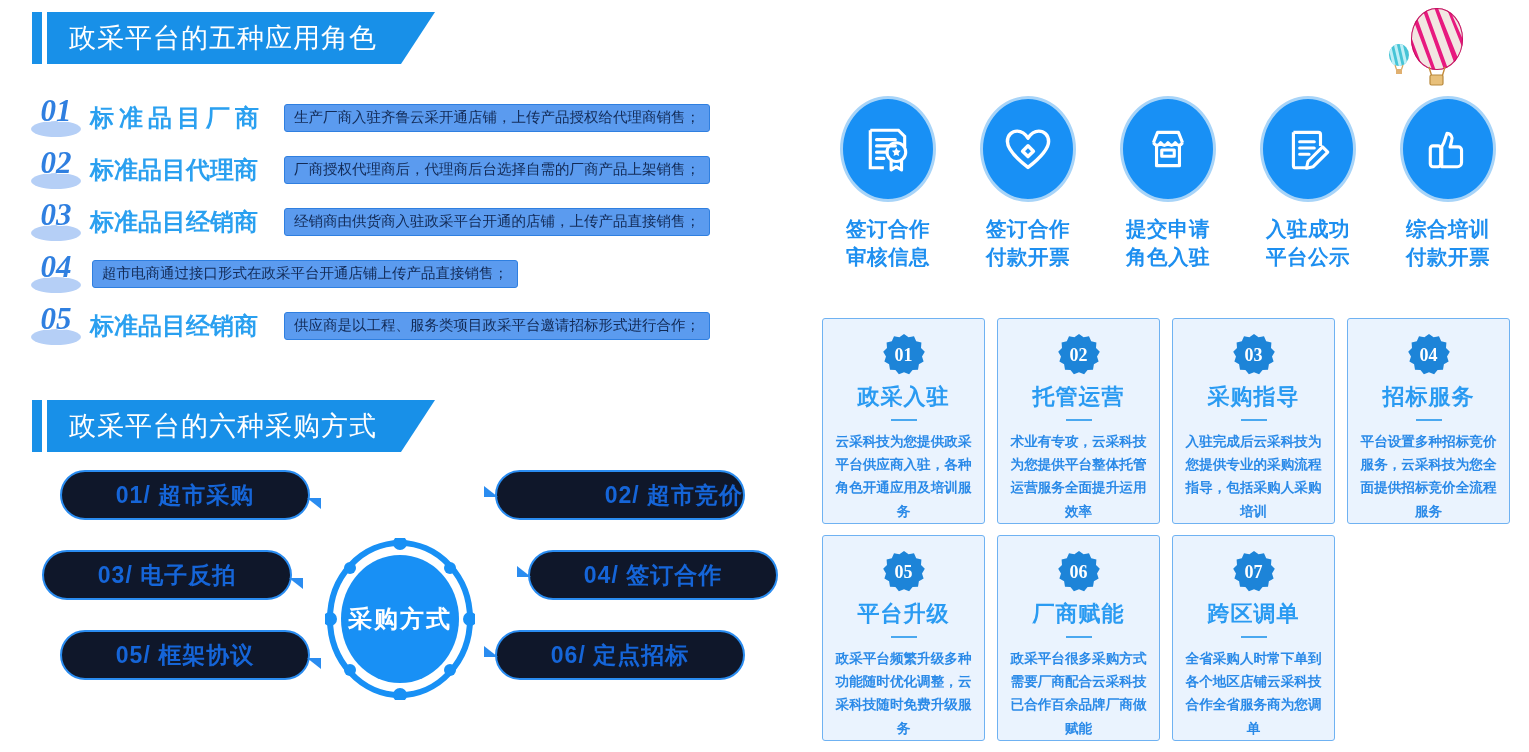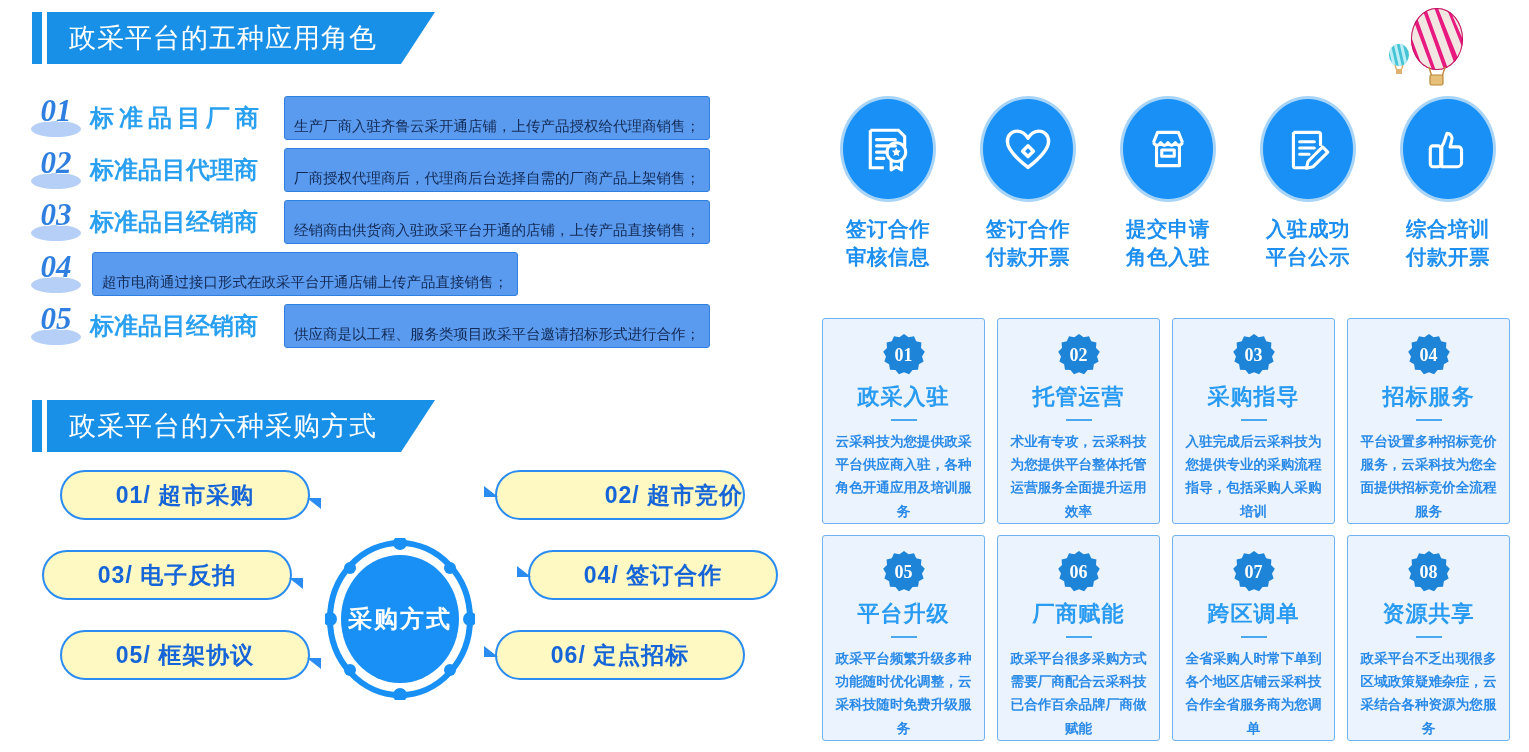--- a/index.html
+++ b/index.html
@@ -47,30 +47,30 @@
     text-shadow:1px 1px 0 rgba(255,255,255,.9);
   }
   .role-label{
     flex:0 0 auto;color:#2aa0f0;font-size:24px;font-weight:700;
     margin-left:6px;white-space:nowrap;
   }
   .role-label.sp6{letter-spacing:5px;width:186px;}
   .role-label.sp7{letter-spacing:0px;width:186px;}
   .role-chip{
     margin-left:8px;background:#5b9bef;border:1px solid #2f7fe0;border-radius:3px;
-    color:#122a55;font-size:14.5px;padding:22px 9px 6px 9px;white-space:nowrap;
+    color:#122a55;font-size:14.5px;padding:5px 9px 6px 9px;white-space:nowrap;
     line-height:1;
   }
 
   
   #banner-methods{left:32px;top:400px;}
   .methods{position:absolute;left:0;top:470px;width:800px;height:250px;}
   .pill{
     position:absolute;height:50px;width:250px;border:2px solid #2a8cf0;
-    background:#fef9c3;border-radius:26px;display:flex;align-items:center;
+    background:#0f172a;border-radius:26px;display:flex;align-items:center;
     justify-content:center;box-sizing:border-box;
   }
   .pill span{color:#1565d8;font-size:23px;font-weight:700;letter-spacing:1px;white-space:nowrap;}
   .pill .tail{position:absolute;width:0;height:0;}
   .pill.right-tail .tail{
     right:-13px;top:26px;
     border-top:11px solid #2a8cf0;border-left:14px solid transparent;
   }
   .pill.left-tail .tail{
     left:-13px;top:14px;
@@ -435,27 +435,16 @@
         <svg viewBox="0 0 44 44" width="44" height="44">
           <path d="M22 1 L26.6 4.2 L32 3.2 L34.2 8.2 L39.4 9.6 L39 15 L42.8 18.8 L40 23.4 L41.6 28.6 L36.9 31.3 L36 36.7 L30.6 37 L27.1 41.2 L22 39.2 L16.9 41.2 L13.4 37 L8 36.7 L7.1 31.3 L2.4 28.6 L4 23.4 L1.2 18.8 L5 15 L4.6 9.6 L9.8 8.2 L12 3.2 L17.4 4.2 Z" fill="#1d84d8"></path>
         </svg>
         <div class="num">07</div>
       </div>
       <div class="card-title">跨区调单</div>
       <div class="card-rule"></div>
       <div class="card-desc">全省采购人时常下单到各个地区店铺云采科技合作全省服务商为您调单</div>
     </div>
 
-    <div class="card">
-      <div class="badge">
-        <svg viewBox="0 0 44 44" width="44" height="44">
-          <path d="M22 1 L26.6 4.2 L32 3.2 L34.2 8.2 L39.4 9.6 L39 15 L42.8 18.8 L40 23.4 L41.6 28.6 L36.9 31.3 L36 36.7 L30.6 37 L27.1 41.2 L22 39.2 L16.9 41.2 L13.4 37 L8 36.7 L7.1 31.3 L2.4 28.6 L4 23.4 L1.2 18.8 L5 15 L4.6 9.6 L9.8 8.2 L12 3.2 L17.4 4.2 Z" fill="#1d84d8"></path>
-        </svg>
-        <div class="num">08</div>
-      </div>
-      <div class="card-title">资源共享</div>
-      <div class="card-rule"></div>
-      <div class="card-desc">政采平台不乏出现很多区域政策疑难杂症，云采结合各种资源为您服务</div>
-    </div>
 
   </div>
 
 </div>
 
 </body></html>

